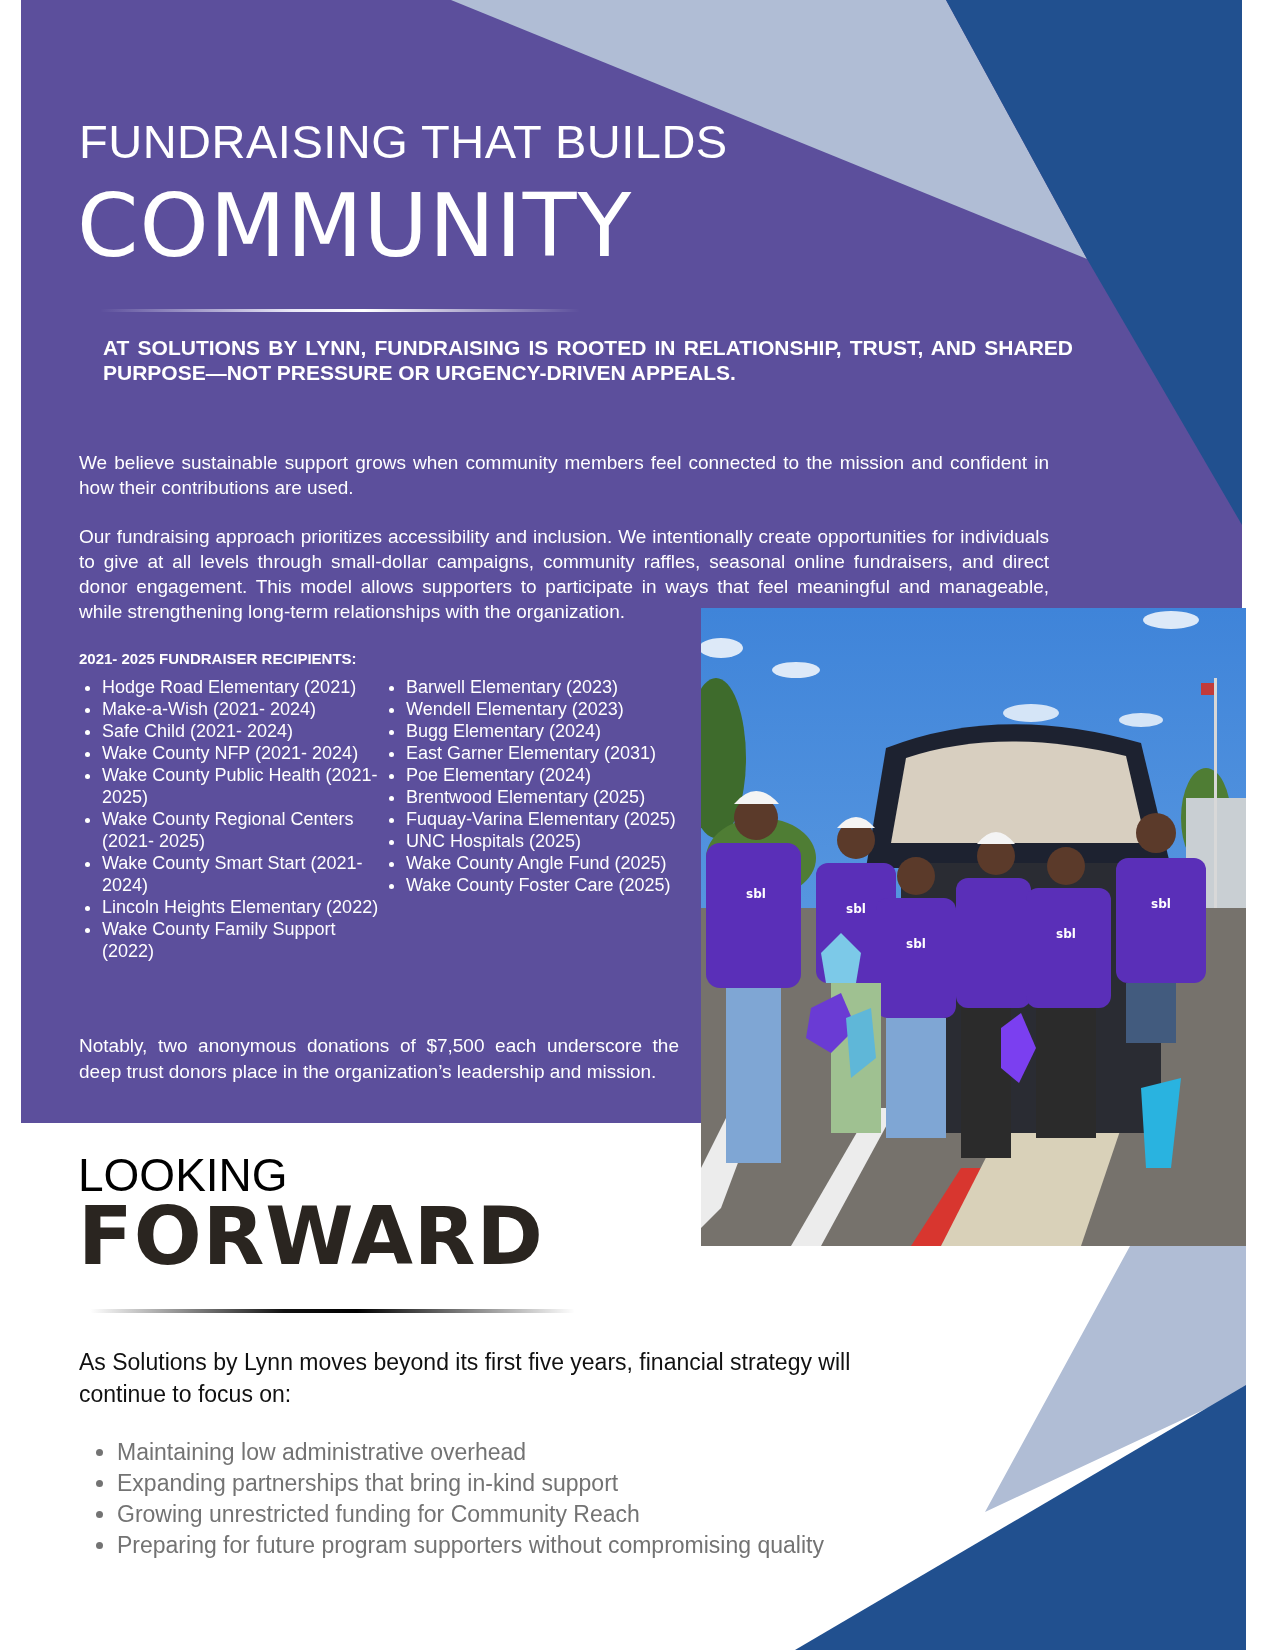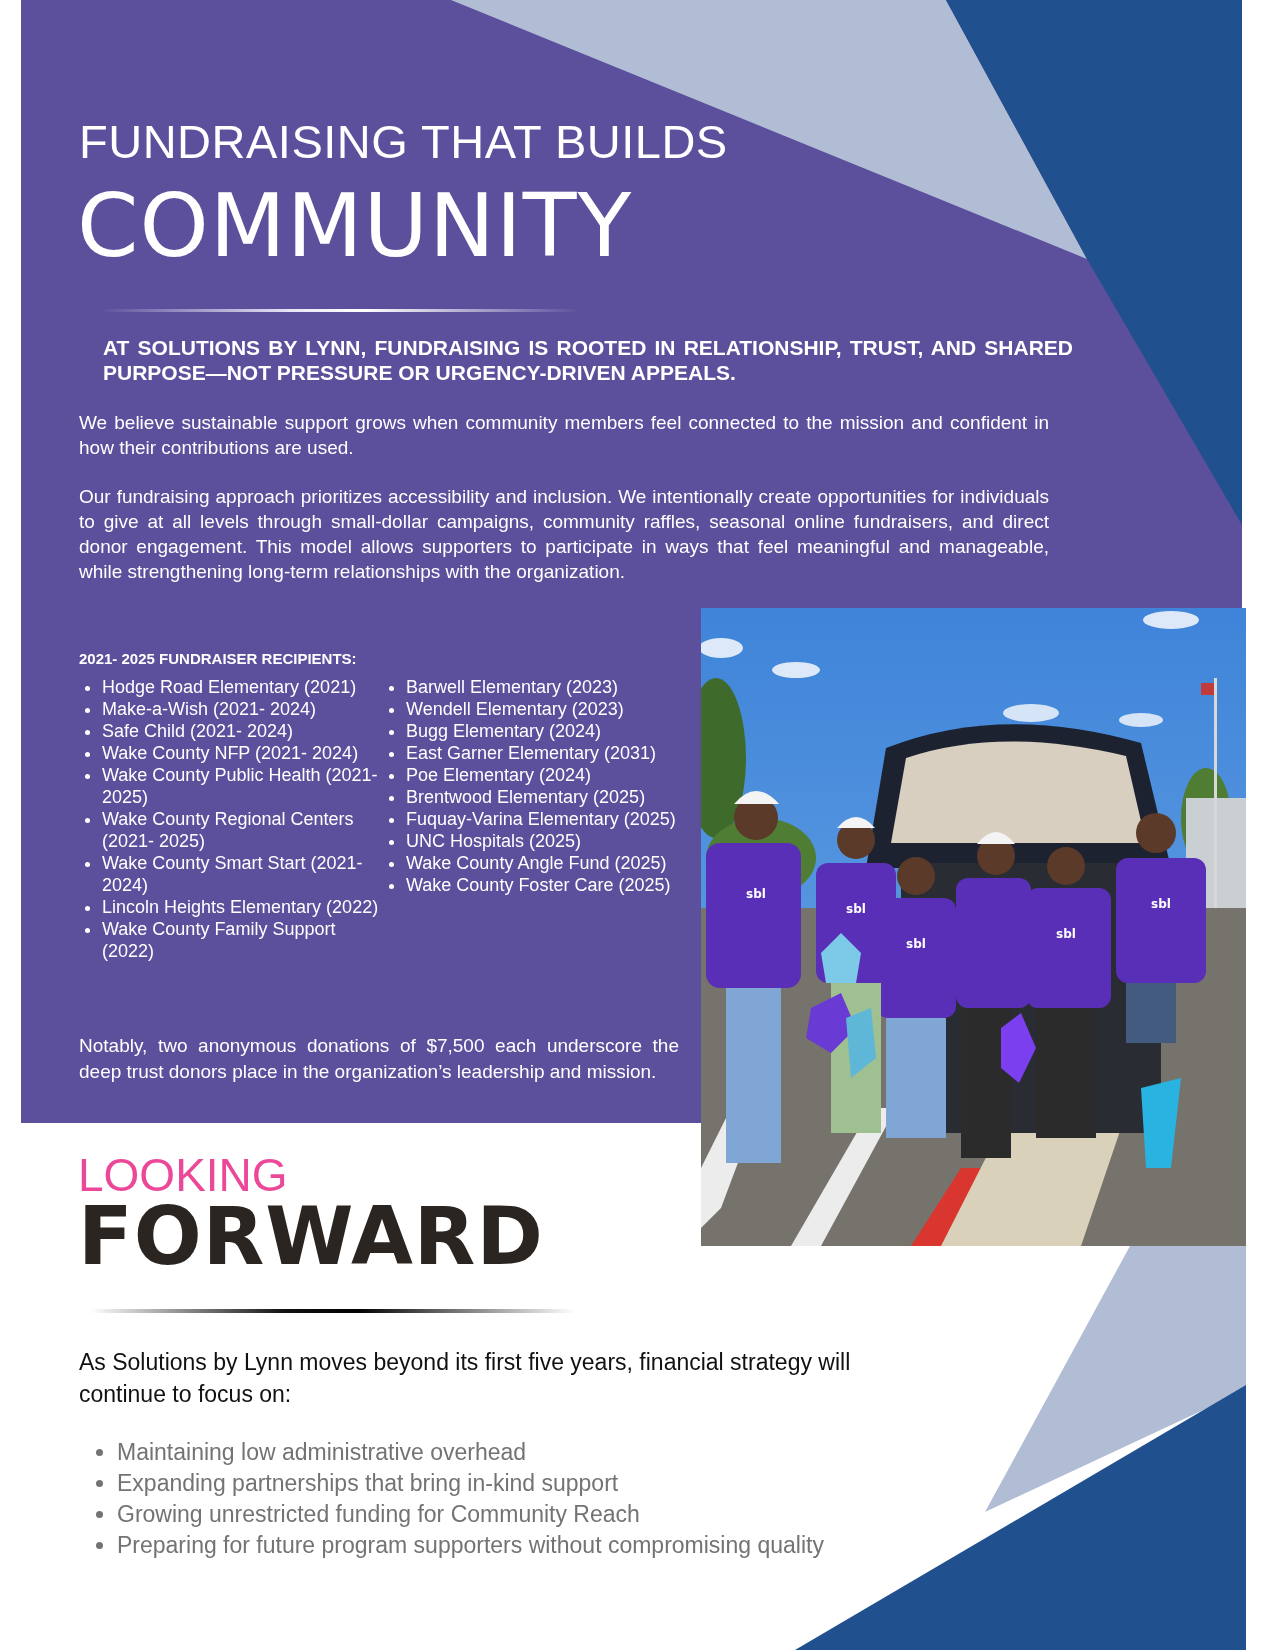--- a/index.html
+++ b/index.html
@@ -4,32 +4,32 @@
 <style>
   html,body{margin:0;padding:0;background:#ffffff;}
   body{width:1275px;height:1650px;position:relative;overflow:hidden;font-family:"Liberation Sans","DejaVu Sans",sans-serif;}
   .bg-svg{position:absolute;left:0;top:0;width:1275px;height:1650px;}
   .abs{position:absolute;}
   .white{color:#ffffff;}
   .kicker{left:79px;top:118px;font-size:47px;font-weight:400;letter-spacing:0.5px;line-height:1;}
   .hero{left:77px;top:182px;font-size:88px;font-weight:400;line-height:1;letter-spacing:1px;font-family:"DejaVu Sans","Liberation Sans",sans-serif;}
   .rule-light{left:100px;top:309px;width:480px;height:3px;background:linear-gradient(90deg,rgba(255,255,255,0) 0%,#e8e6f6 40%,#ffffff 55%,rgba(255,255,255,0) 100%);border-radius:2px;}
   .lead{left:79px;top:335px;width:970px;font-size:21px;font-weight:700;line-height:25px;text-align:justify;text-transform:uppercase;margin-left:24px;}
-  .para{left:79px;width:970px;font-size:19px;line-height:25px;text-align:justify;}
+  .para{left:79px;width:970px;font-size:19px;line-height:25px;text-align:justify;margin-top:40px;}
   .p1{top:410px;}
   .p2{top:484px;}
   .recips-title{left:79px;top:650px;font-size:15px;font-weight:700;}
   .col{font-size:18px;line-height:22px;}
   .col ul{margin:0;padding:0 0 0 23px;}
   .col li{margin:0;padding:0;}
   .col1{left:79px;top:676px;width:300px;}
   .col2{left:383px;top:676px;width:310px;}
   .notably{left:79px;top:1033px;width:600px;font-size:19px;line-height:26px;text-align:justify;}
   .photo{left:701px;top:608px;width:545px;height:768px;overflow:hidden;}
-  .looking{left:78px;top:1152px;font-size:46px;color:#ec4899;font-weight:400;line-height:1;}
+  .looking{left:78px;top:1152px;font-size:46px;color:#000000;font-weight:400;line-height:1;}
   .forward{left:78px;top:1197px;font-size:80px;font-weight:900;color:#2a2520;line-height:1;font-family:"DejaVu Sans","Liberation Sans",sans-serif;letter-spacing:1px;}
   .rule-dark{left:90px;top:1309px;width:485px;height:4px;background:linear-gradient(90deg,rgba(0,0,0,0) 0%,#111 40%,#000 55%,rgba(0,0,0,0) 100%);border-radius:2px;}
   .future{left:79px;top:1346px;width:850px;font-size:23px;line-height:32px;color:#111;}
   .bullets{left:79px;top:1437px;width:900px;font-size:23px;line-height:31px;color:#737373;}
   .bullets ul{margin:0;padding:0 0 0 38px;}
 </style>
 </head>
 <body>
 
 <svg class="bg-svg" viewBox="0 0 1275 1650" xmlns="http://www.w3.org/2000/svg">

